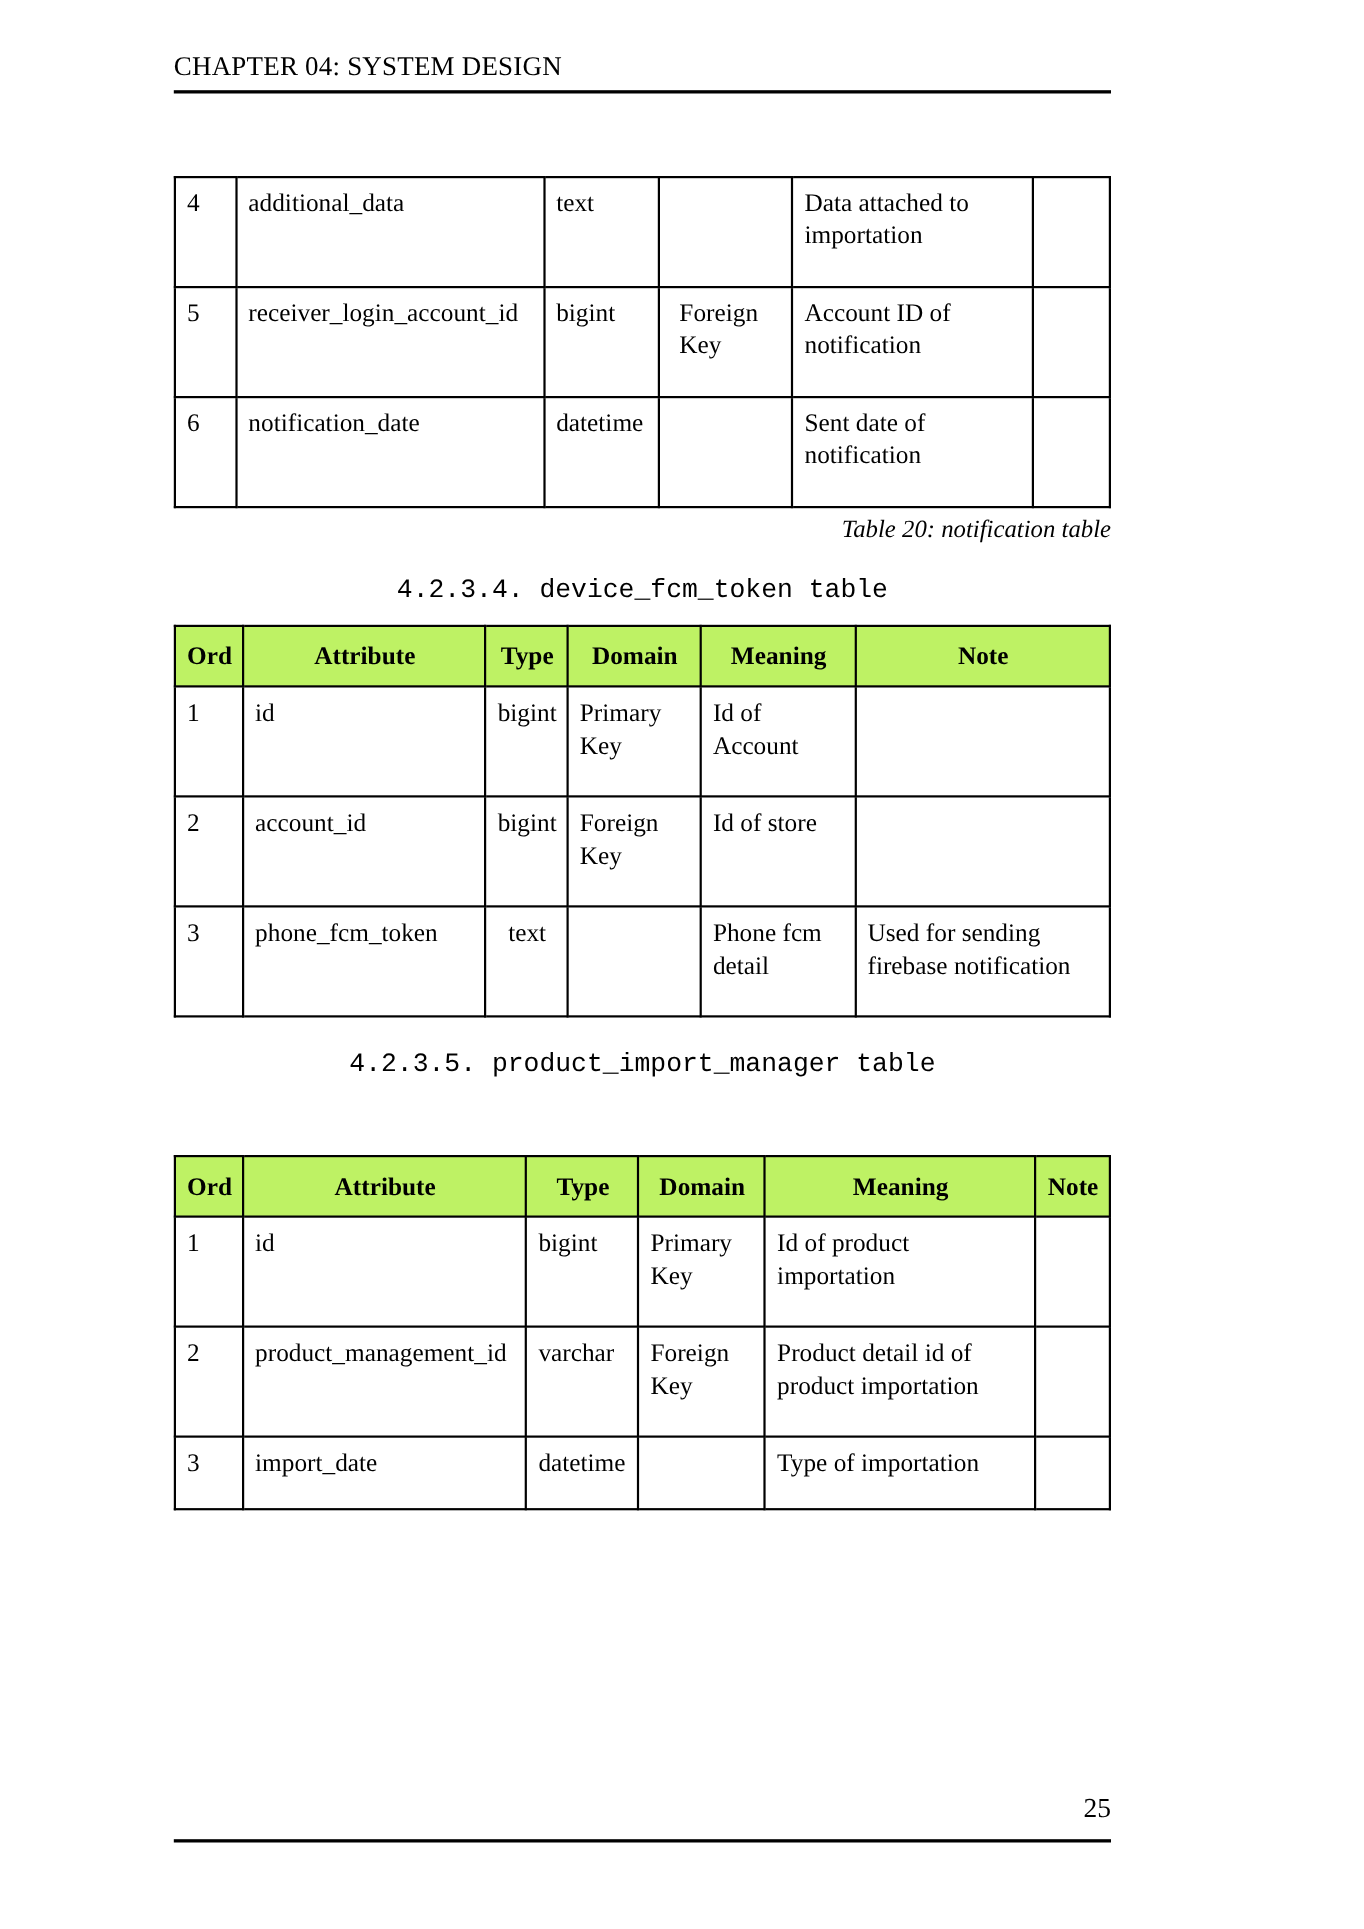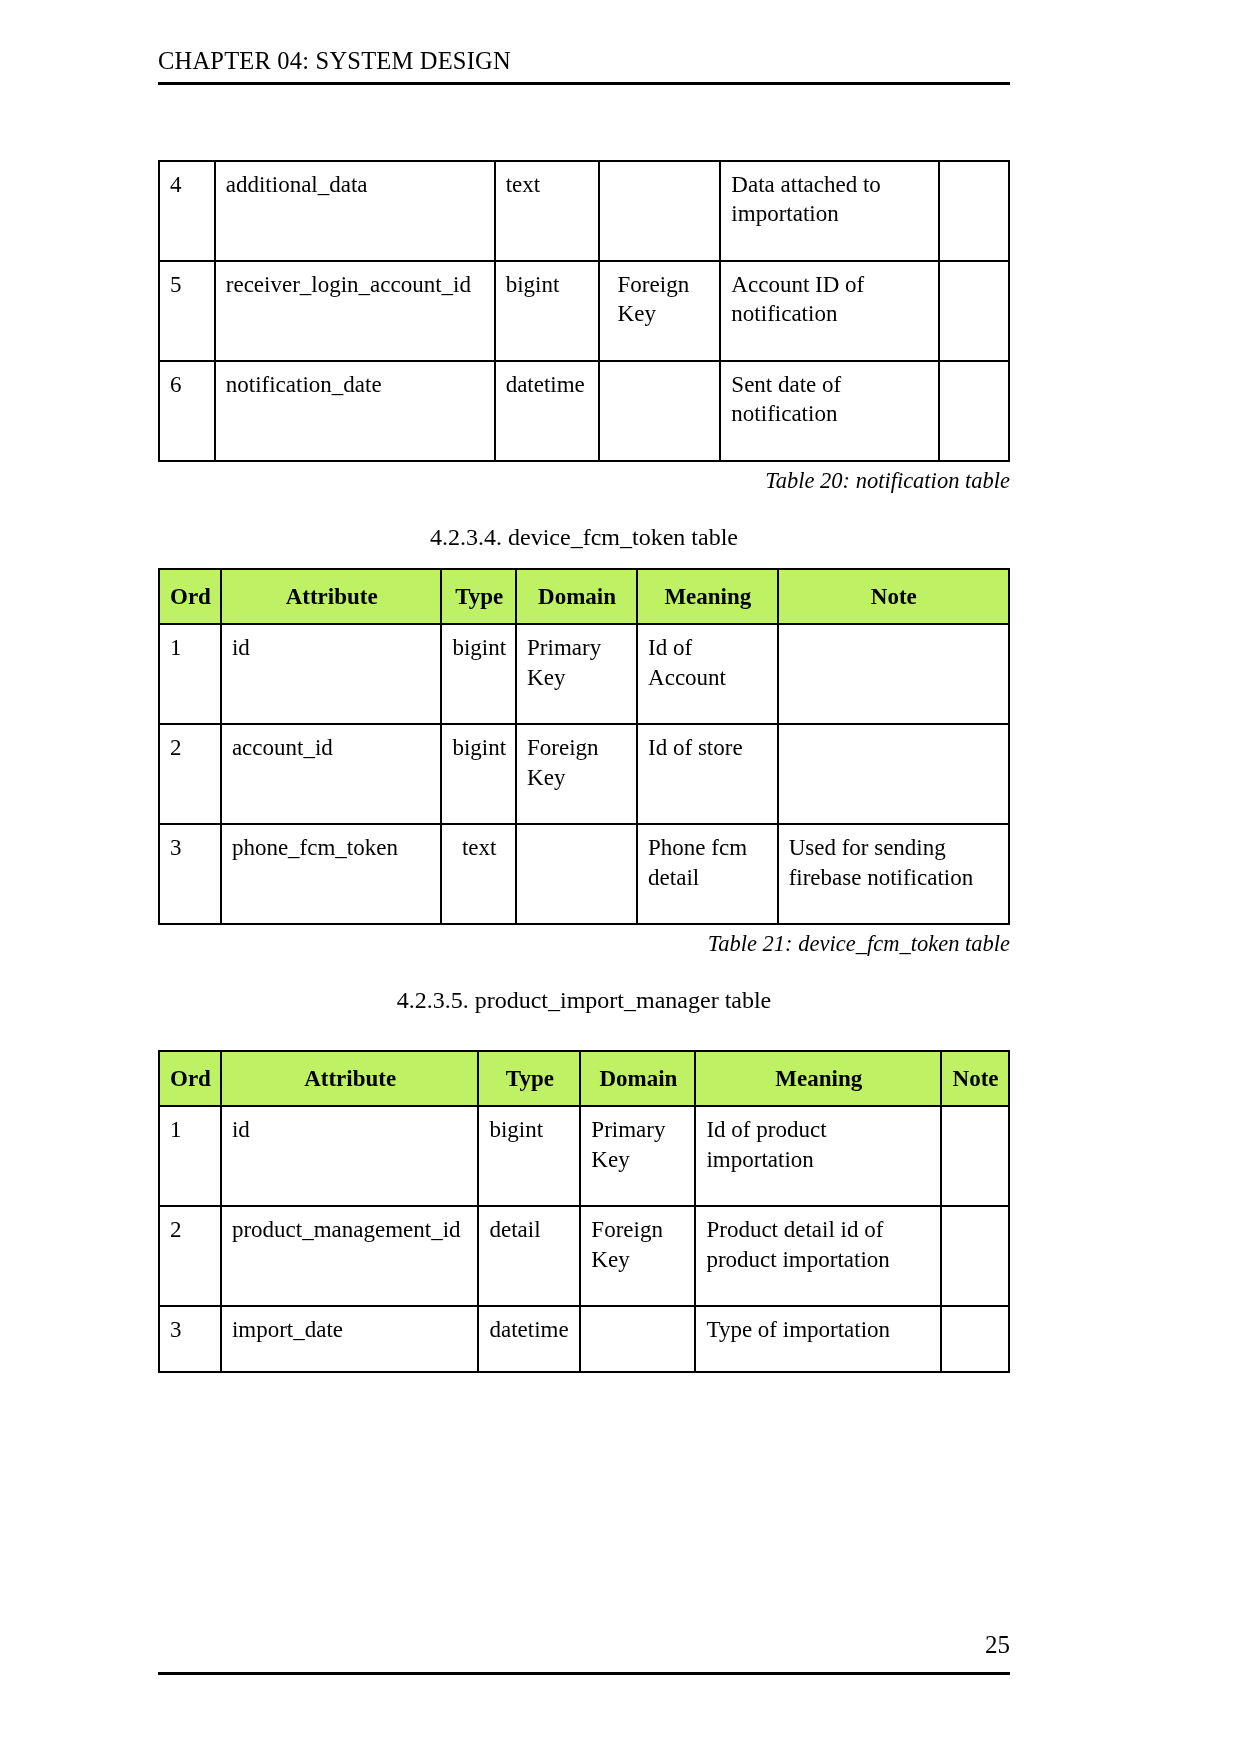--- a/index.html
+++ b/index.html
@@ -111,20 +111,21 @@
     font-style: italic;
     font-size: 22.5px;
     text-align: right;
     margin-top: 6px;
   }
   .section-heading {
     font-size: 24px;
     text-align: center;
     margin-top: 30px;
     margin-bottom: 14px;
+    font-family: Liberation Mono, monospace;
   }
 
   
   .rh-tall td { height: 82px; }
   .rh-short td { height: 48px; }
 </style>
 </head>
 <body>
 
 <div class="page">
@@ -216,21 +217,20 @@
         <tr class="rh-tall">
           <td class="c-ord">3</td>
           <td>phone_fcm_token</td>
           <td style="text-align:center">text</td>
           <td></td>
           <td>Phone fcm detail</td>
           <td>Used for sending firebase notification</td>
         </tr>
       </tbody>
     </table>
-    <div class="caption">Table 21: device_fcm_token table</div>
 
     <div class="section-heading">4.2.3.5. product_import_manager table</div>
   </div>
 
   <div class="table-block" id="table-product-import-wrap">
     <table class="doc-table">
       <colgroup>
         <col style="width:56px">
         <col style="width:258px">
         <col style="width:102px">
@@ -253,21 +253,21 @@
           <td class="c-ord">1</td>
           <td>id</td>
           <td>bigint</td>
           <td>Primary Key</td>
           <td>Id of product importation</td>
           <td></td>
         </tr>
         <tr class="rh-tall">
           <td class="c-ord">2</td>
           <td>product_management_id</td>
-          <td>detail</td>
+          <td>varchar</td>
           <td>Foreign Key</td>
           <td>Product detail id of product importation</td>
           <td></td>
         </tr>
         <tr class="rh-short">
           <td class="c-ord">3</td>
           <td>import_date</td>
           <td>datetime</td>
           <td></td>
           <td>Type of importation</td>

